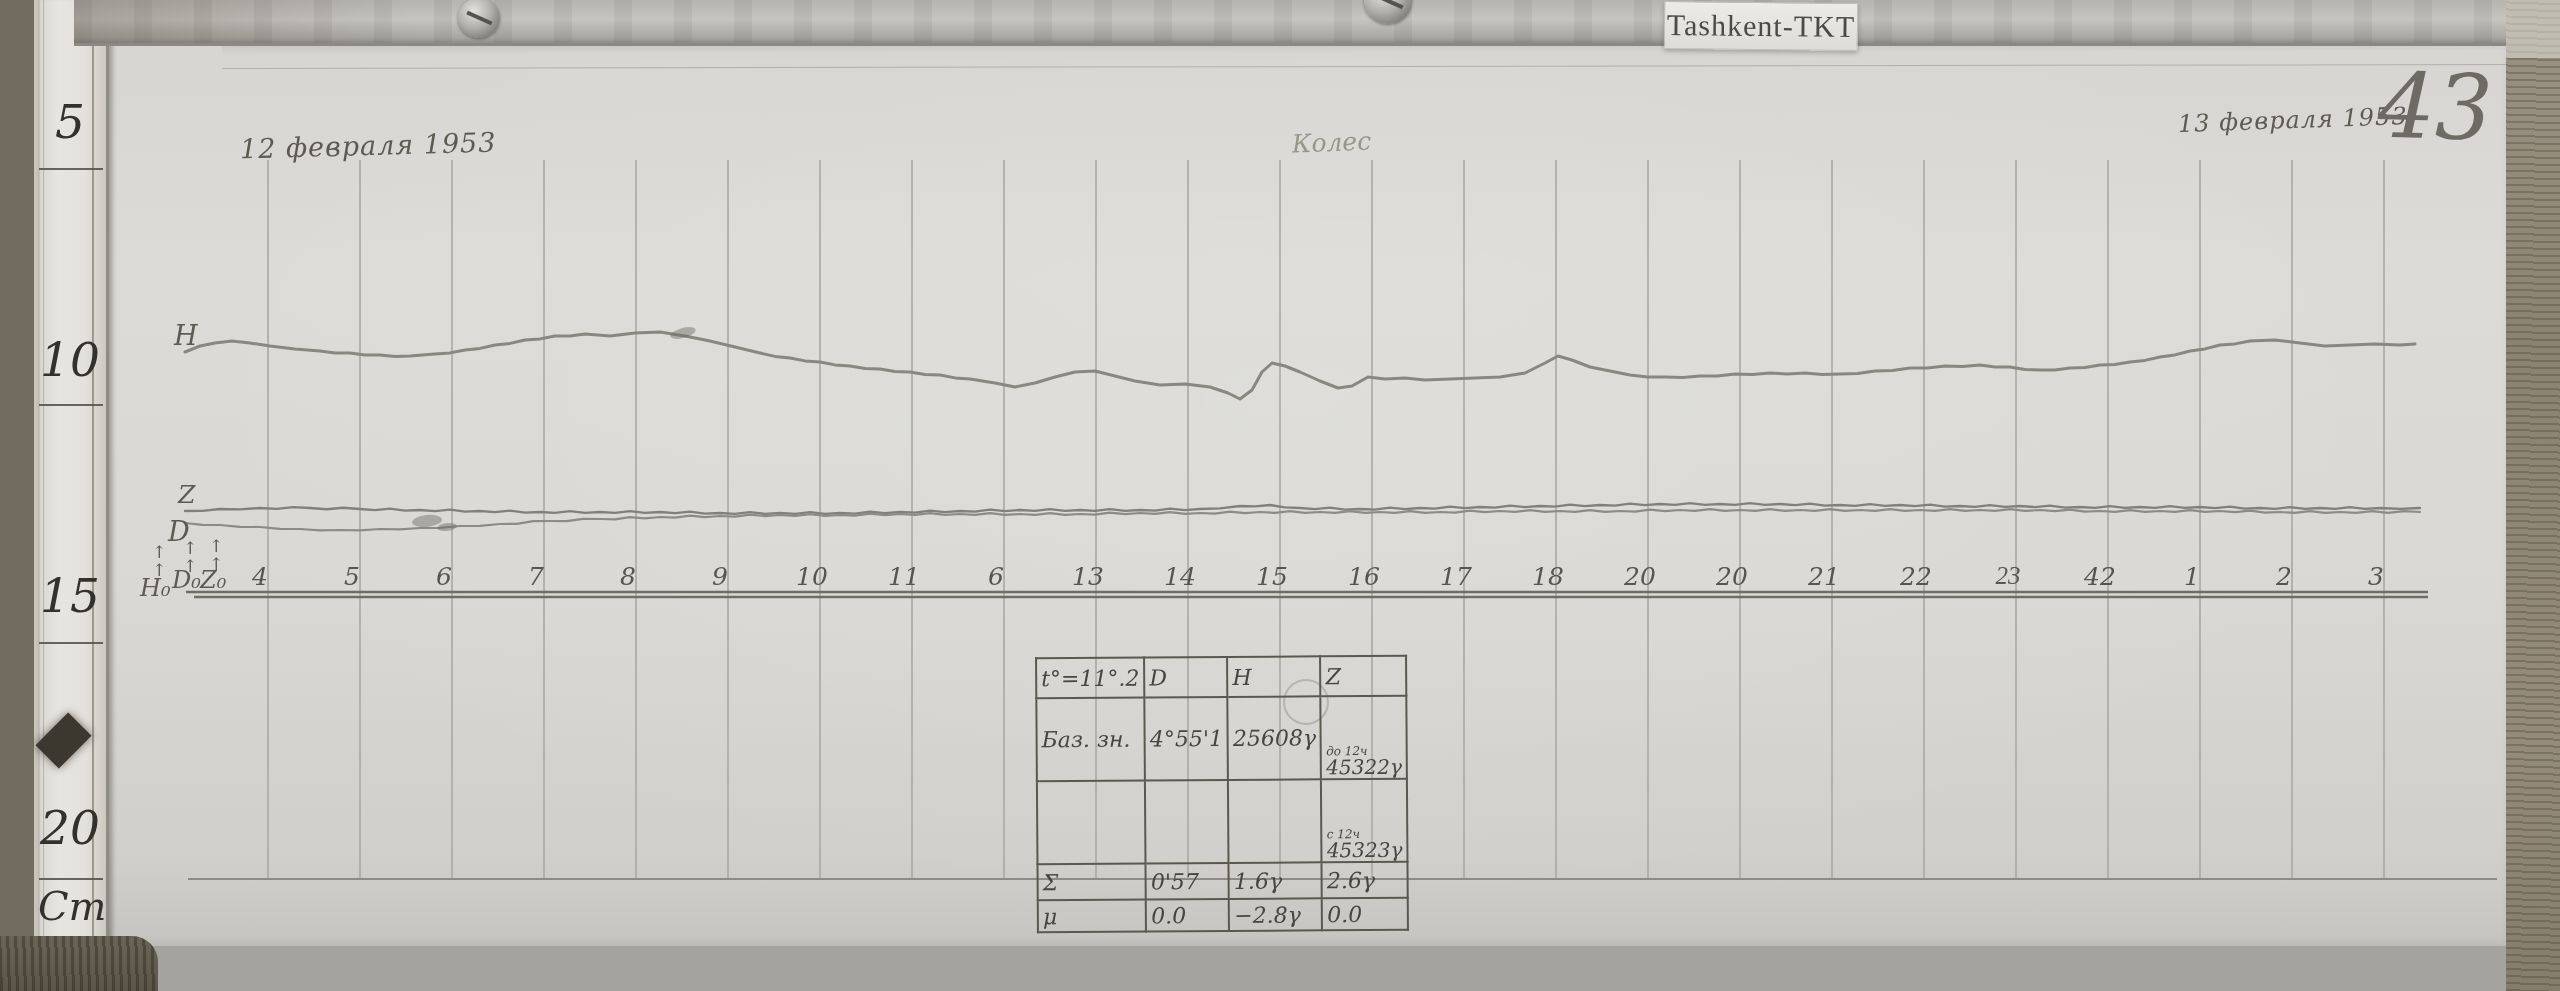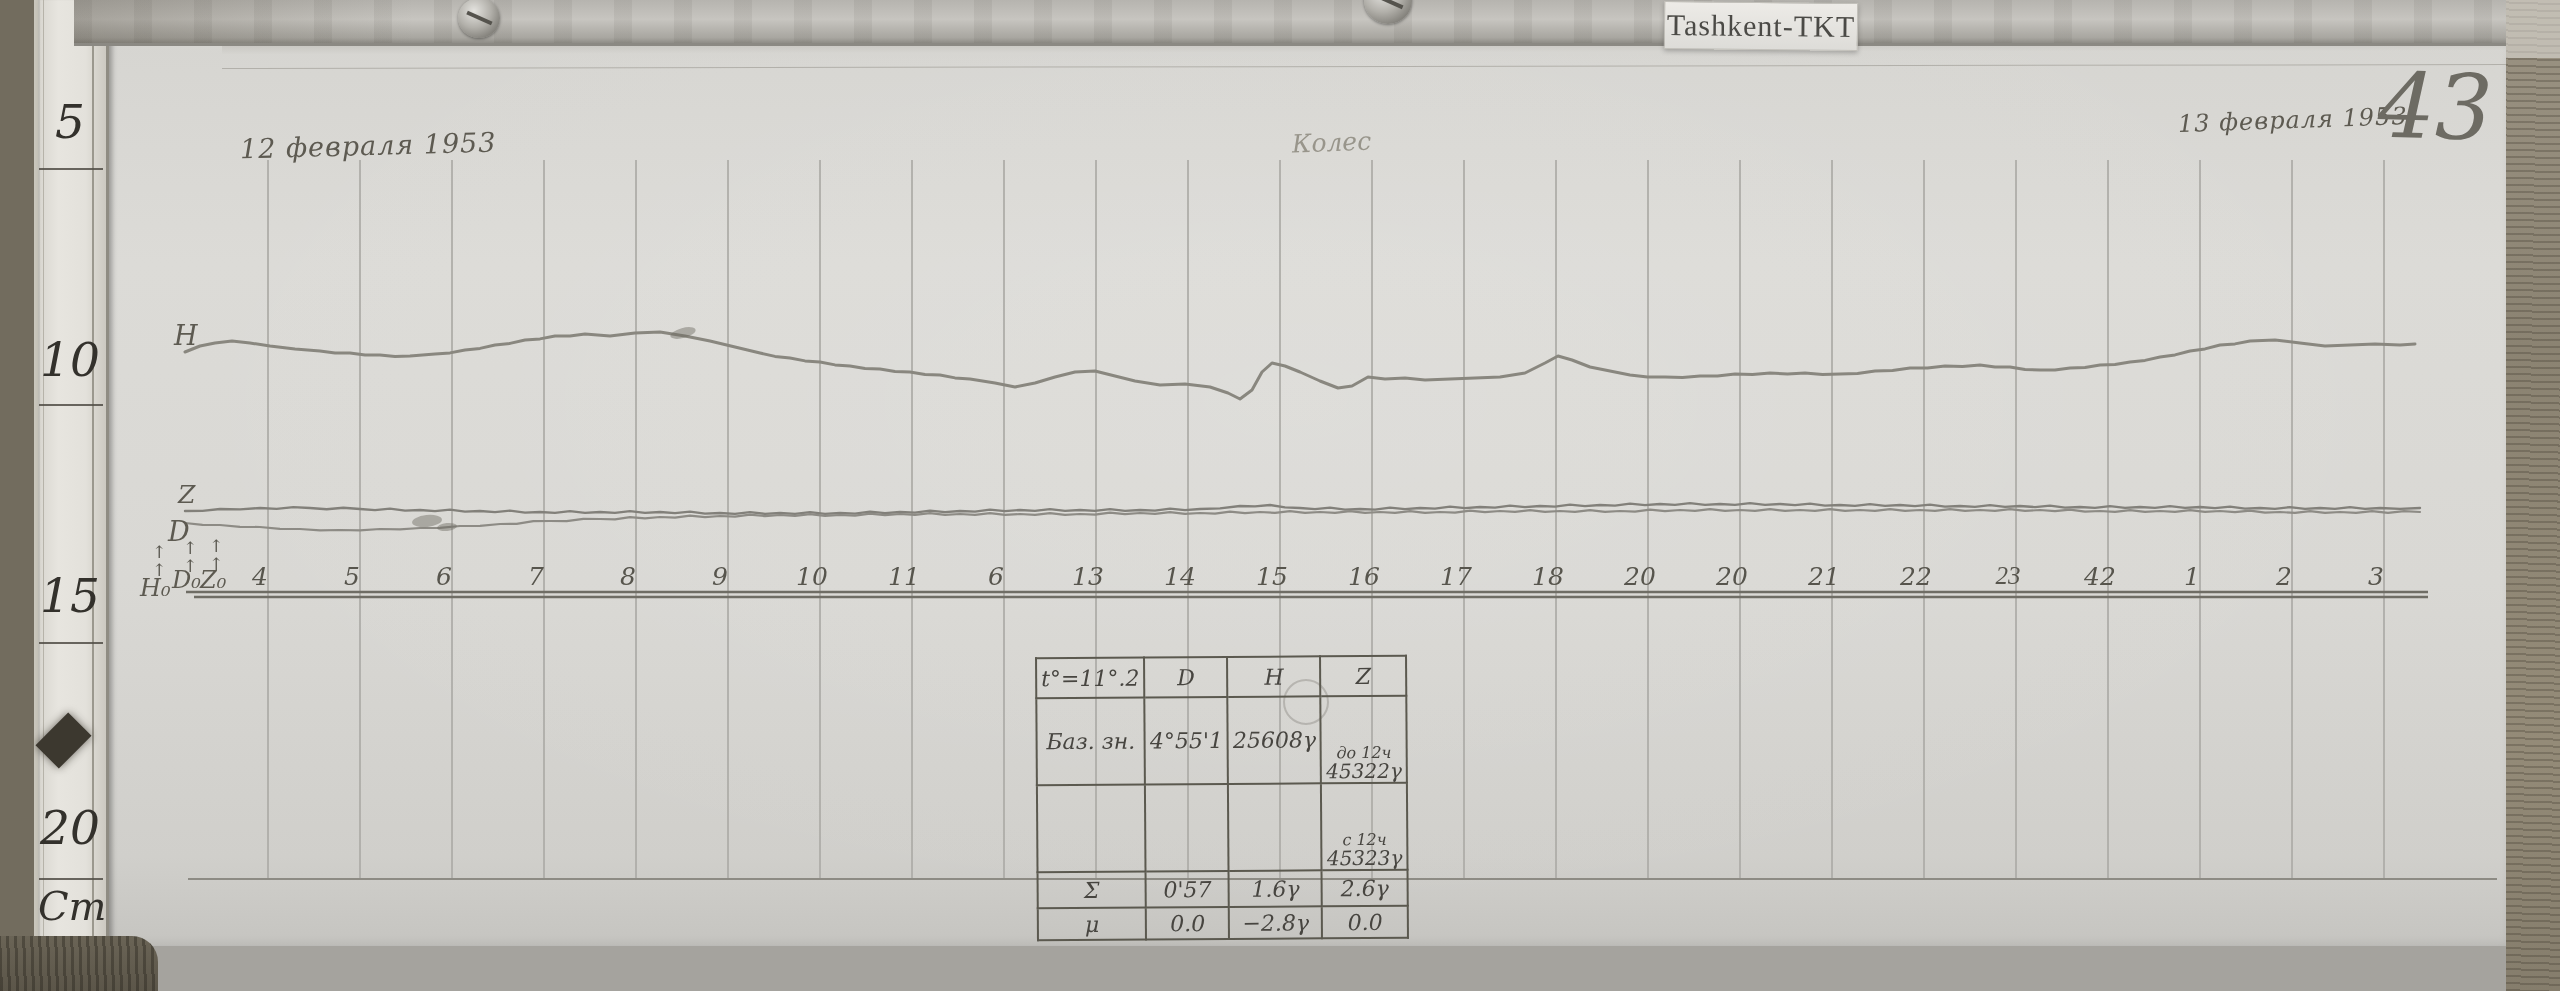--- a/index.html
+++ b/index.html
@@ -99,23 +99,23 @@
   
   .label-card{position:absolute;left:1664px;top:2px;width:192px;height:46px;
     background:linear-gradient(180deg,#edebe7,#dddcd8);border:1px solid #c2c0ba;
     transform:rotate(.6deg);display:flex;align-items:center;justify-content:center;
     box-shadow:0 2px 5px rgba(0,0,0,.25);}
   .label-card span{font-family:"Liberation Serif",serif;font-size:30px;color:#4b4a46;letter-spacing:1px;}
 
   
   #obs-table{position:absolute;left:1036px;top:656px;border-collapse:collapse;
     transform:rotate(-.4deg);font-style:italic;color:#474540;}
-  #obs-table td{border:2px solid #5b594f;text-align:center;vertical-align:middle;
+  #obs-table td{border:2px solid #5b594f;vertical-align:middle;
     padding:0 4px;font-size:22px;}
-  .cell-note{display:block;font-size:16px;line-height:1;margin-bottom:-1px;margin-top:48px;}
+  .cell-note{display:block;font-size:12px;line-height:1;margin-bottom:-1px;margin-top:48px;}
   .cell-val{display:block;font-size:20px;line-height:1.1;}
 </style>
 </head>
 <body>
 
 <div id="stage">
 
   <div class="paper"></div>
   <div class="cover-strip"></div>
 

